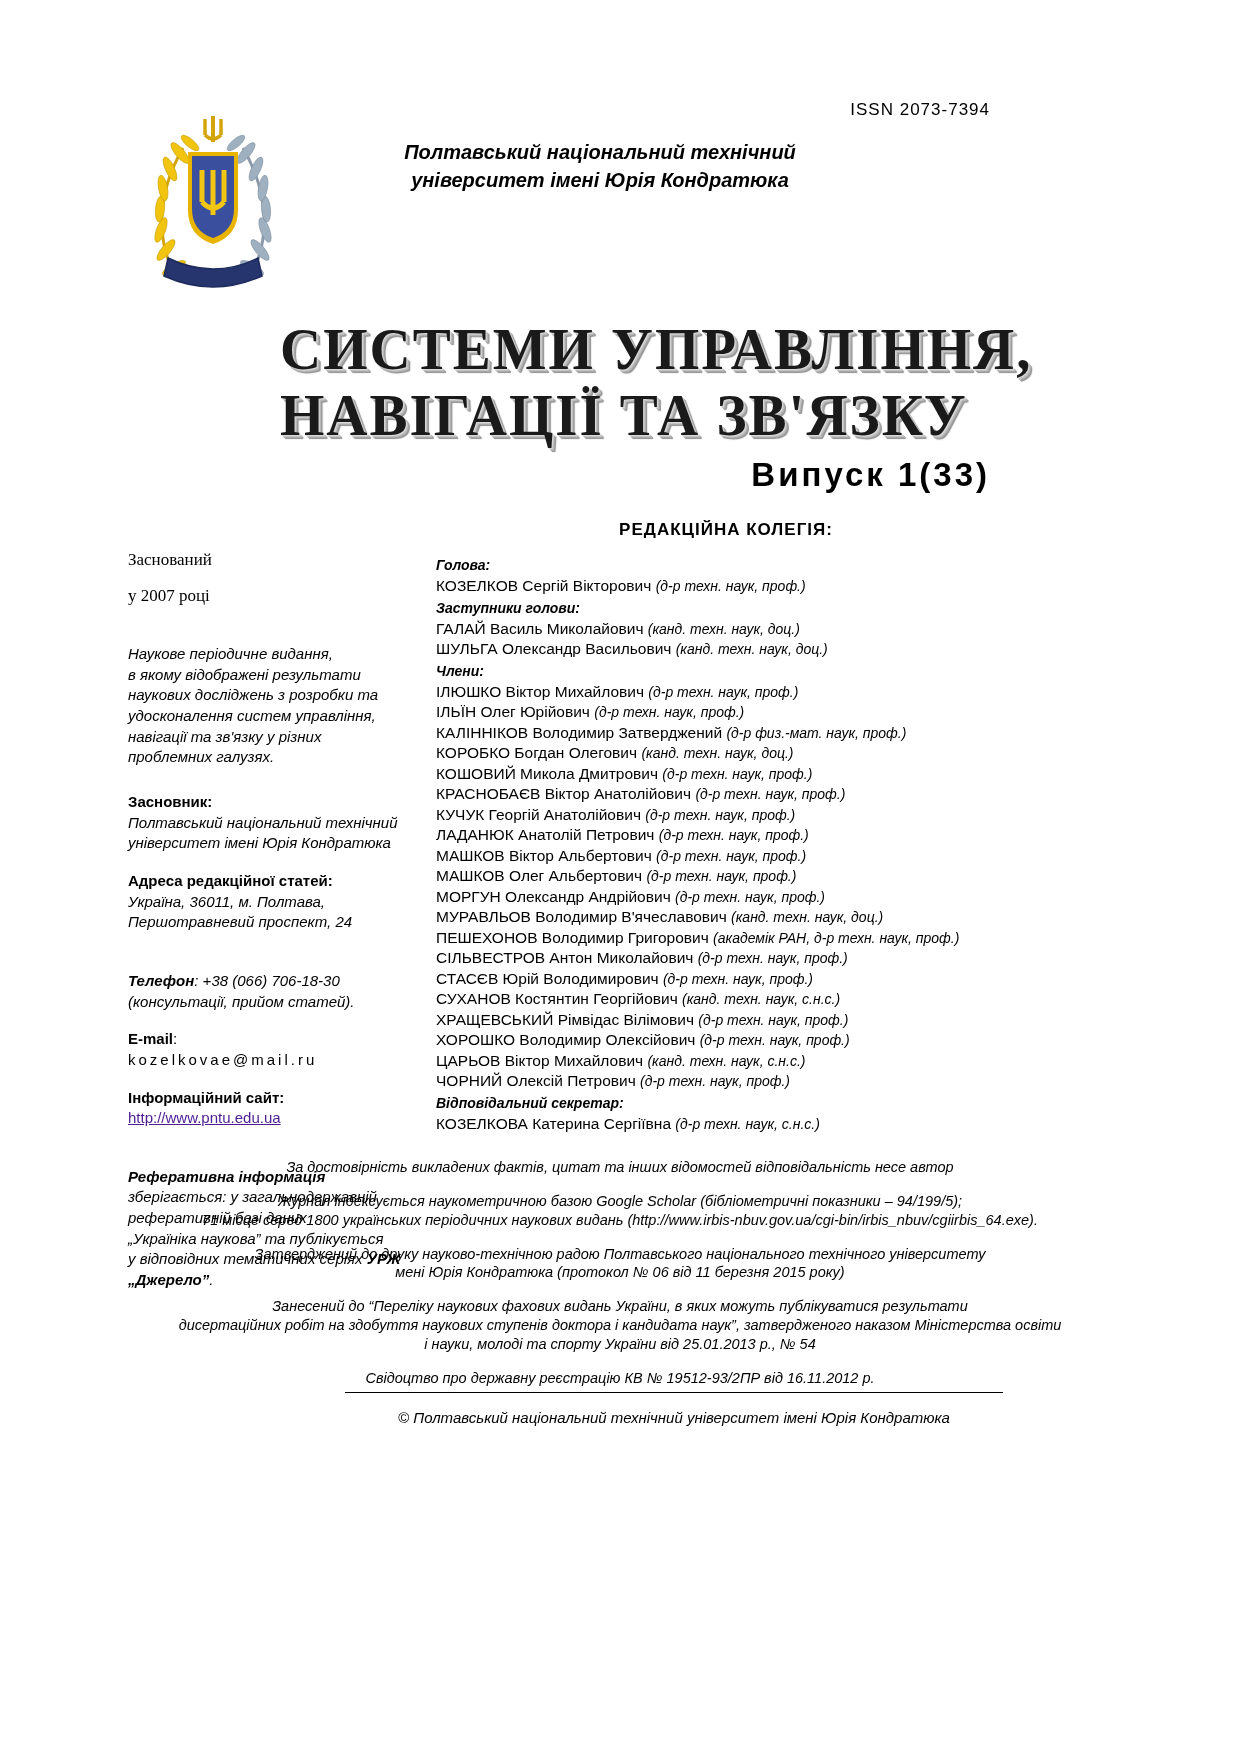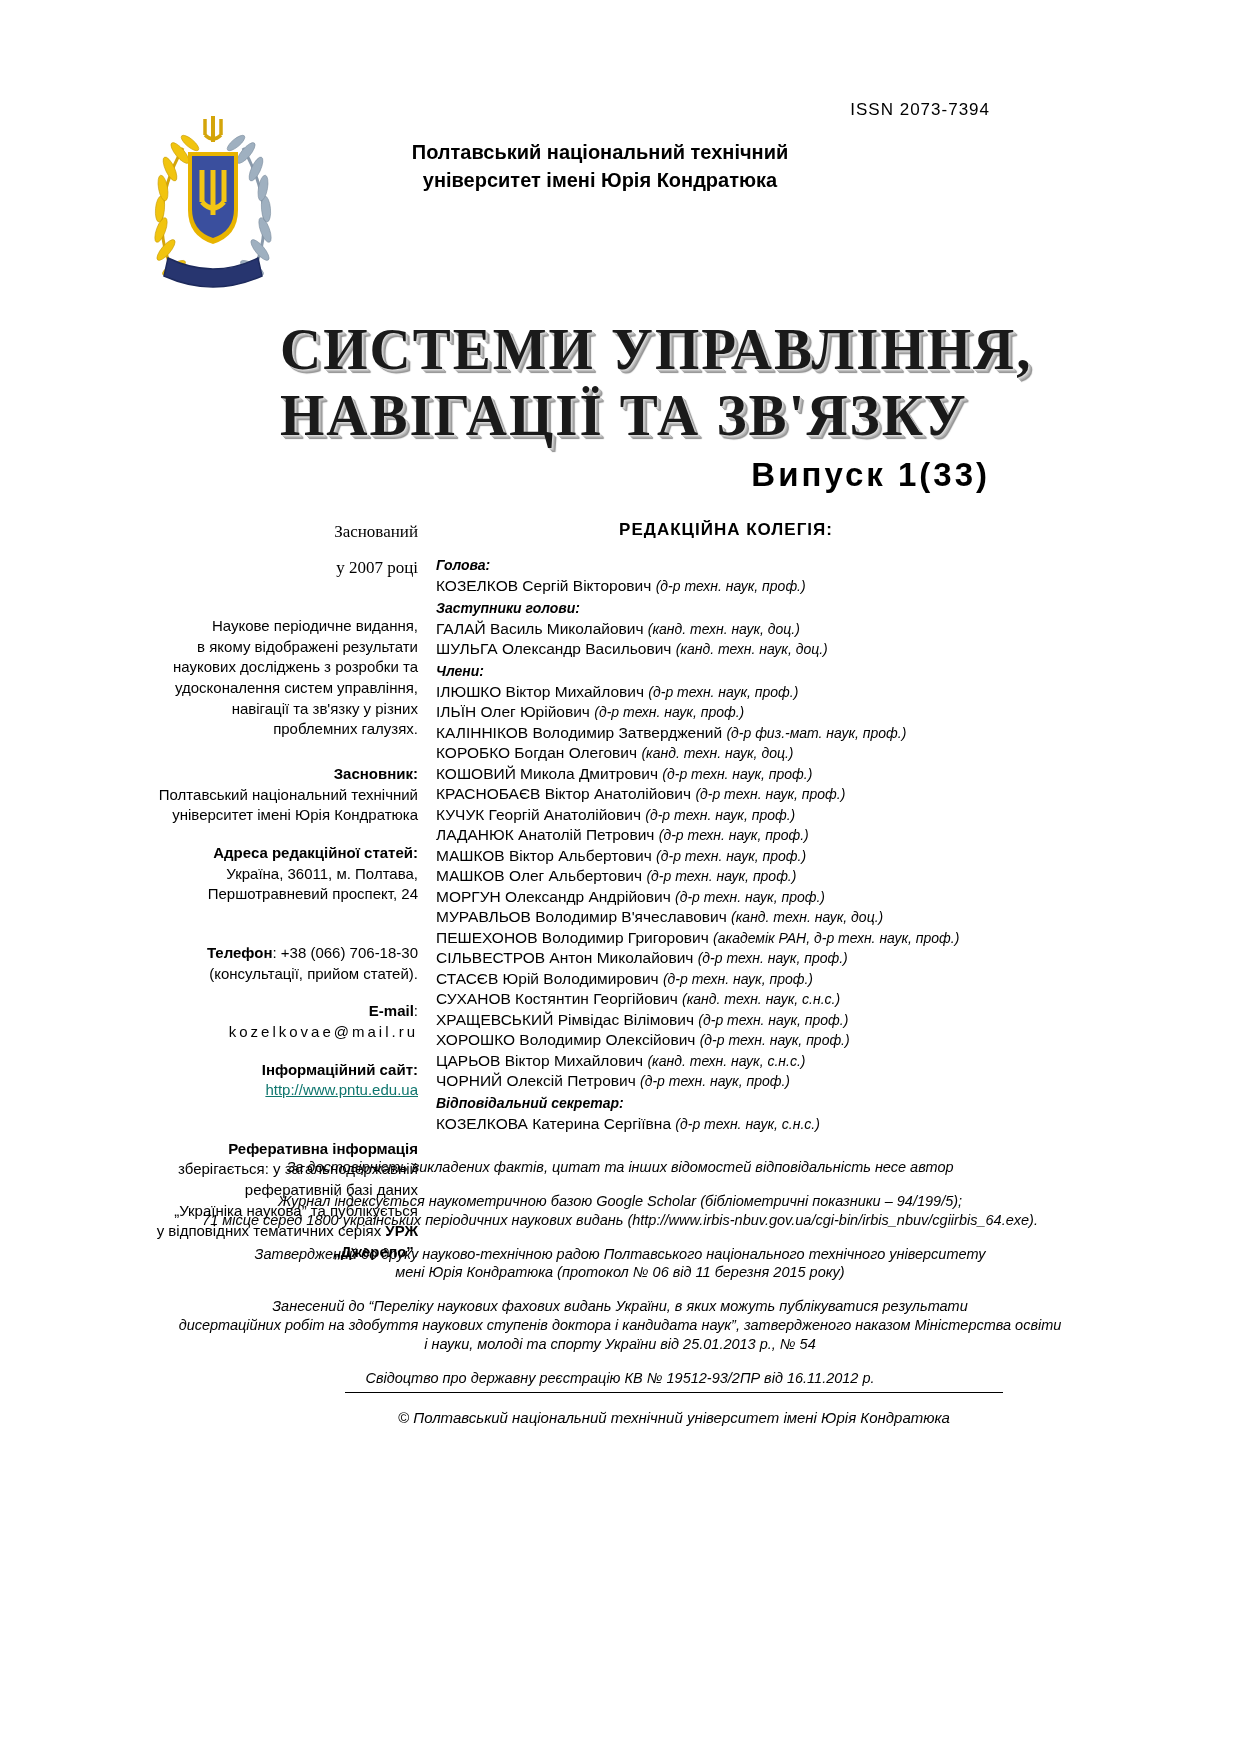--- a/index.html
+++ b/index.html
@@ -4,21 +4,21 @@
 <style>
   html, body { margin: 0; padding: 0; }
   body {
     width: 1240px; height: 1754px;
     background: #ffffff;
     color: #000;
     font-family: "Liberation Sans", sans-serif;
     position: relative;
     overflow: hidden;
   }
-  .prewrap { white-space: pre-line; }
+  .prewrap { white-space: pre-line; font-style: italic; }
 
   
   .issn {
     position: absolute; top: 100px; right: 250px;
     font-size: 17px; letter-spacing: 1px;
   }
   .emblem { position: absolute; left: 138px; top: 110px; width: 150px; height: 205px; }
   .university-name {
     position: absolute; left: 320px; top: 138px; width: 560px;
     text-align: center; font-weight: bold; font-size: 20px; line-height: 1.4;
@@ -35,29 +35,29 @@
     color: #1a1a1a;
     text-shadow: 1px 1px 0 #d8d8d8, 2px 2px 0 #c2c2c2, 3px 3px 0 #a8a8a8, 4px 4px 1px #8f8f8f;
     transform: scaleY(1.05);
   }
   .issue-label {
     position: absolute; top: 456px; right: 250px;
     font-weight: bold; font-size: 33px; letter-spacing: 3px;
   }
 
   
-  .left-col { position: absolute; left: 128px; top: 520px; width: 290px; font-size: 15px; line-height: 1.38; text-align: right; }
+  .left-col { position: absolute; left: 128px; top: 548px; width: 290px; font-size: 15px; line-height: 1.38; }
   .founded-line { font-family: "Liberation Serif", serif; font-size: 17px; margin: 0 0 13px 0; }
   .founded-gap { }
   .description { margin-bottom: 24px; margin-top: 36px; }
   .lblock { margin-bottom: 17px; }
   .lblock .label { font-weight: bold; display: block; }
   .lblock .label-inline { font-weight: bold; }
   .email-value { letter-spacing: 3px; }
-  .site-link { text-decoration: underline; color: #0f766e; cursor: pointer; }
+  .site-link { text-decoration: underline; color: #4c1d95; cursor: pointer; }
   .bold-inline { font-weight: bold; }
 
   
   .right-col { position: absolute; left: 436px; top: 520px; width: 580px; }
   .ed-header { text-align: center; font-weight: bold; font-size: 17px; letter-spacing: 1px; margin-bottom: 14px; }
   .role-header { font-weight: bold; font-style: italic; font-size: 14px; line-height: 22px; margin-top: 0; }
   .member-row { font-size: 15.5px; line-height: 20.5px; white-space: nowrap; }
   .member-name { }
   .member-degree { font-style: italic; font-size: 14px; }
 

